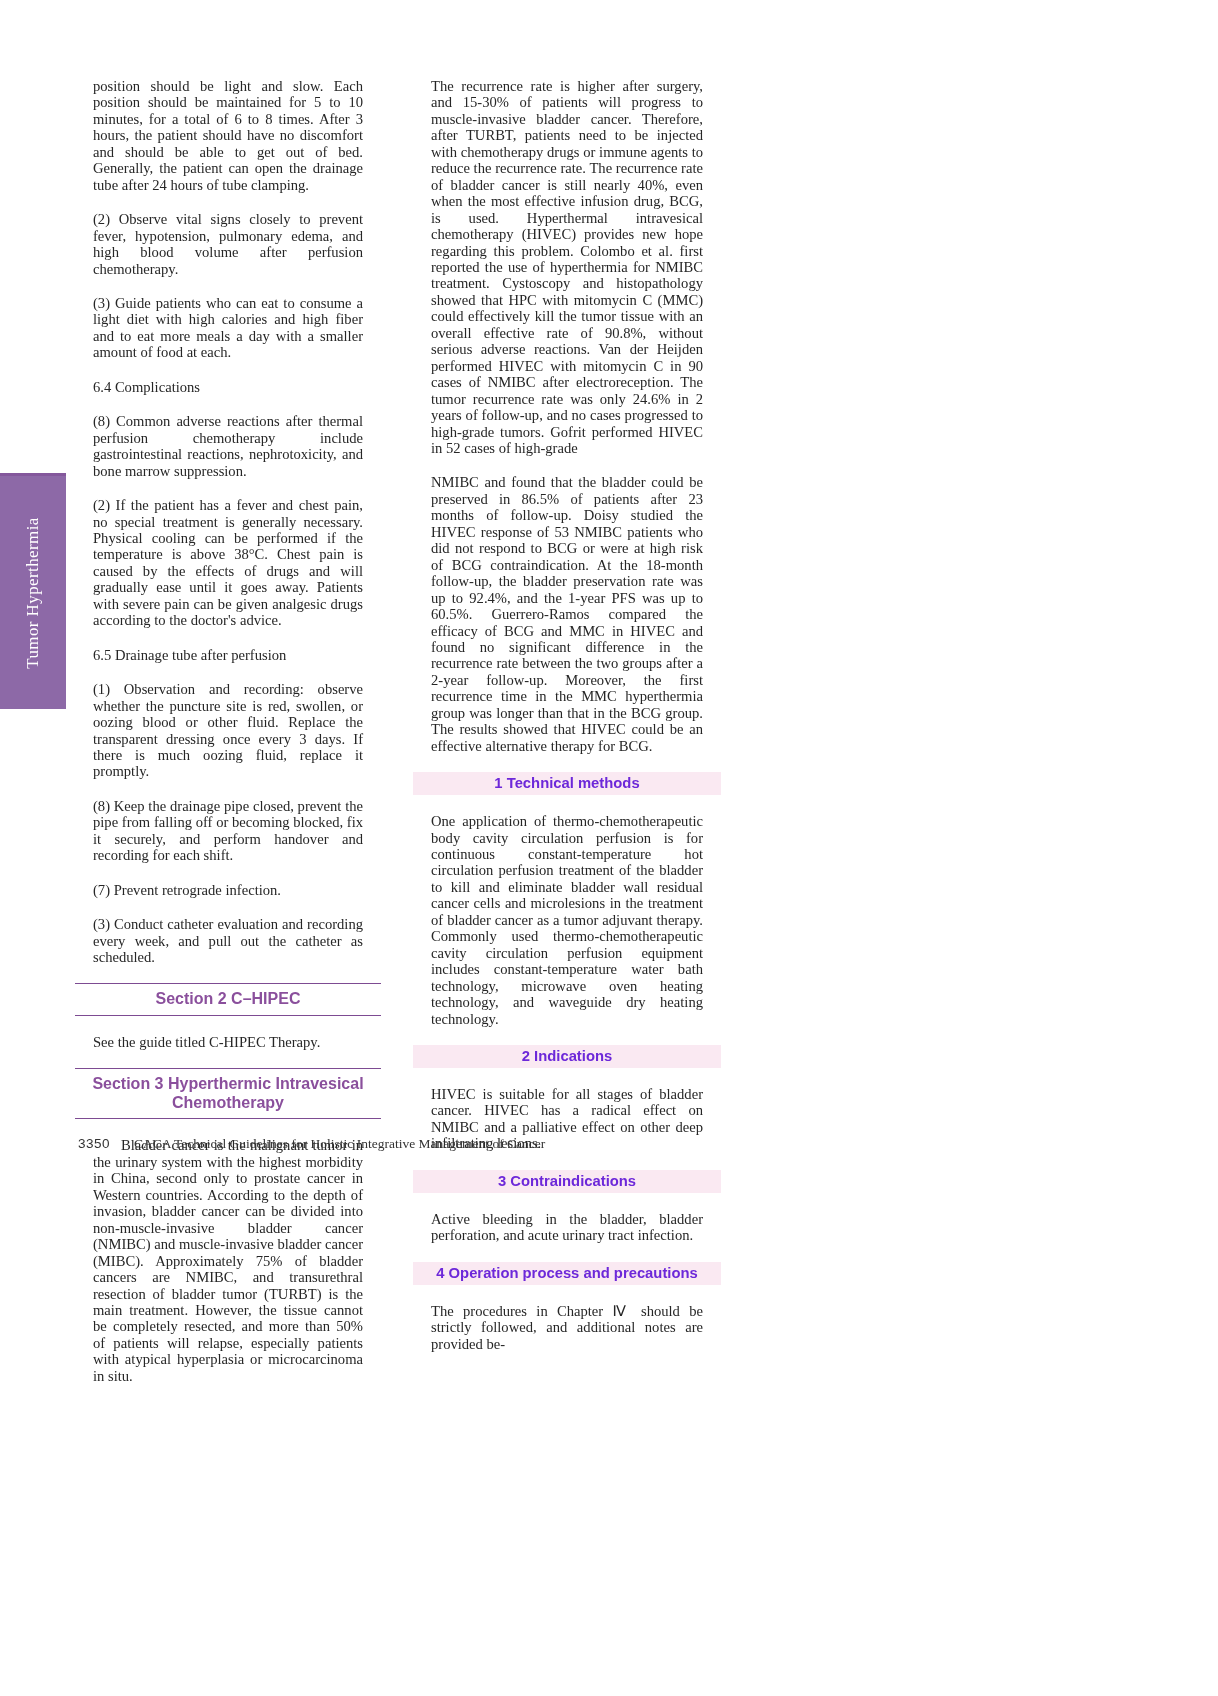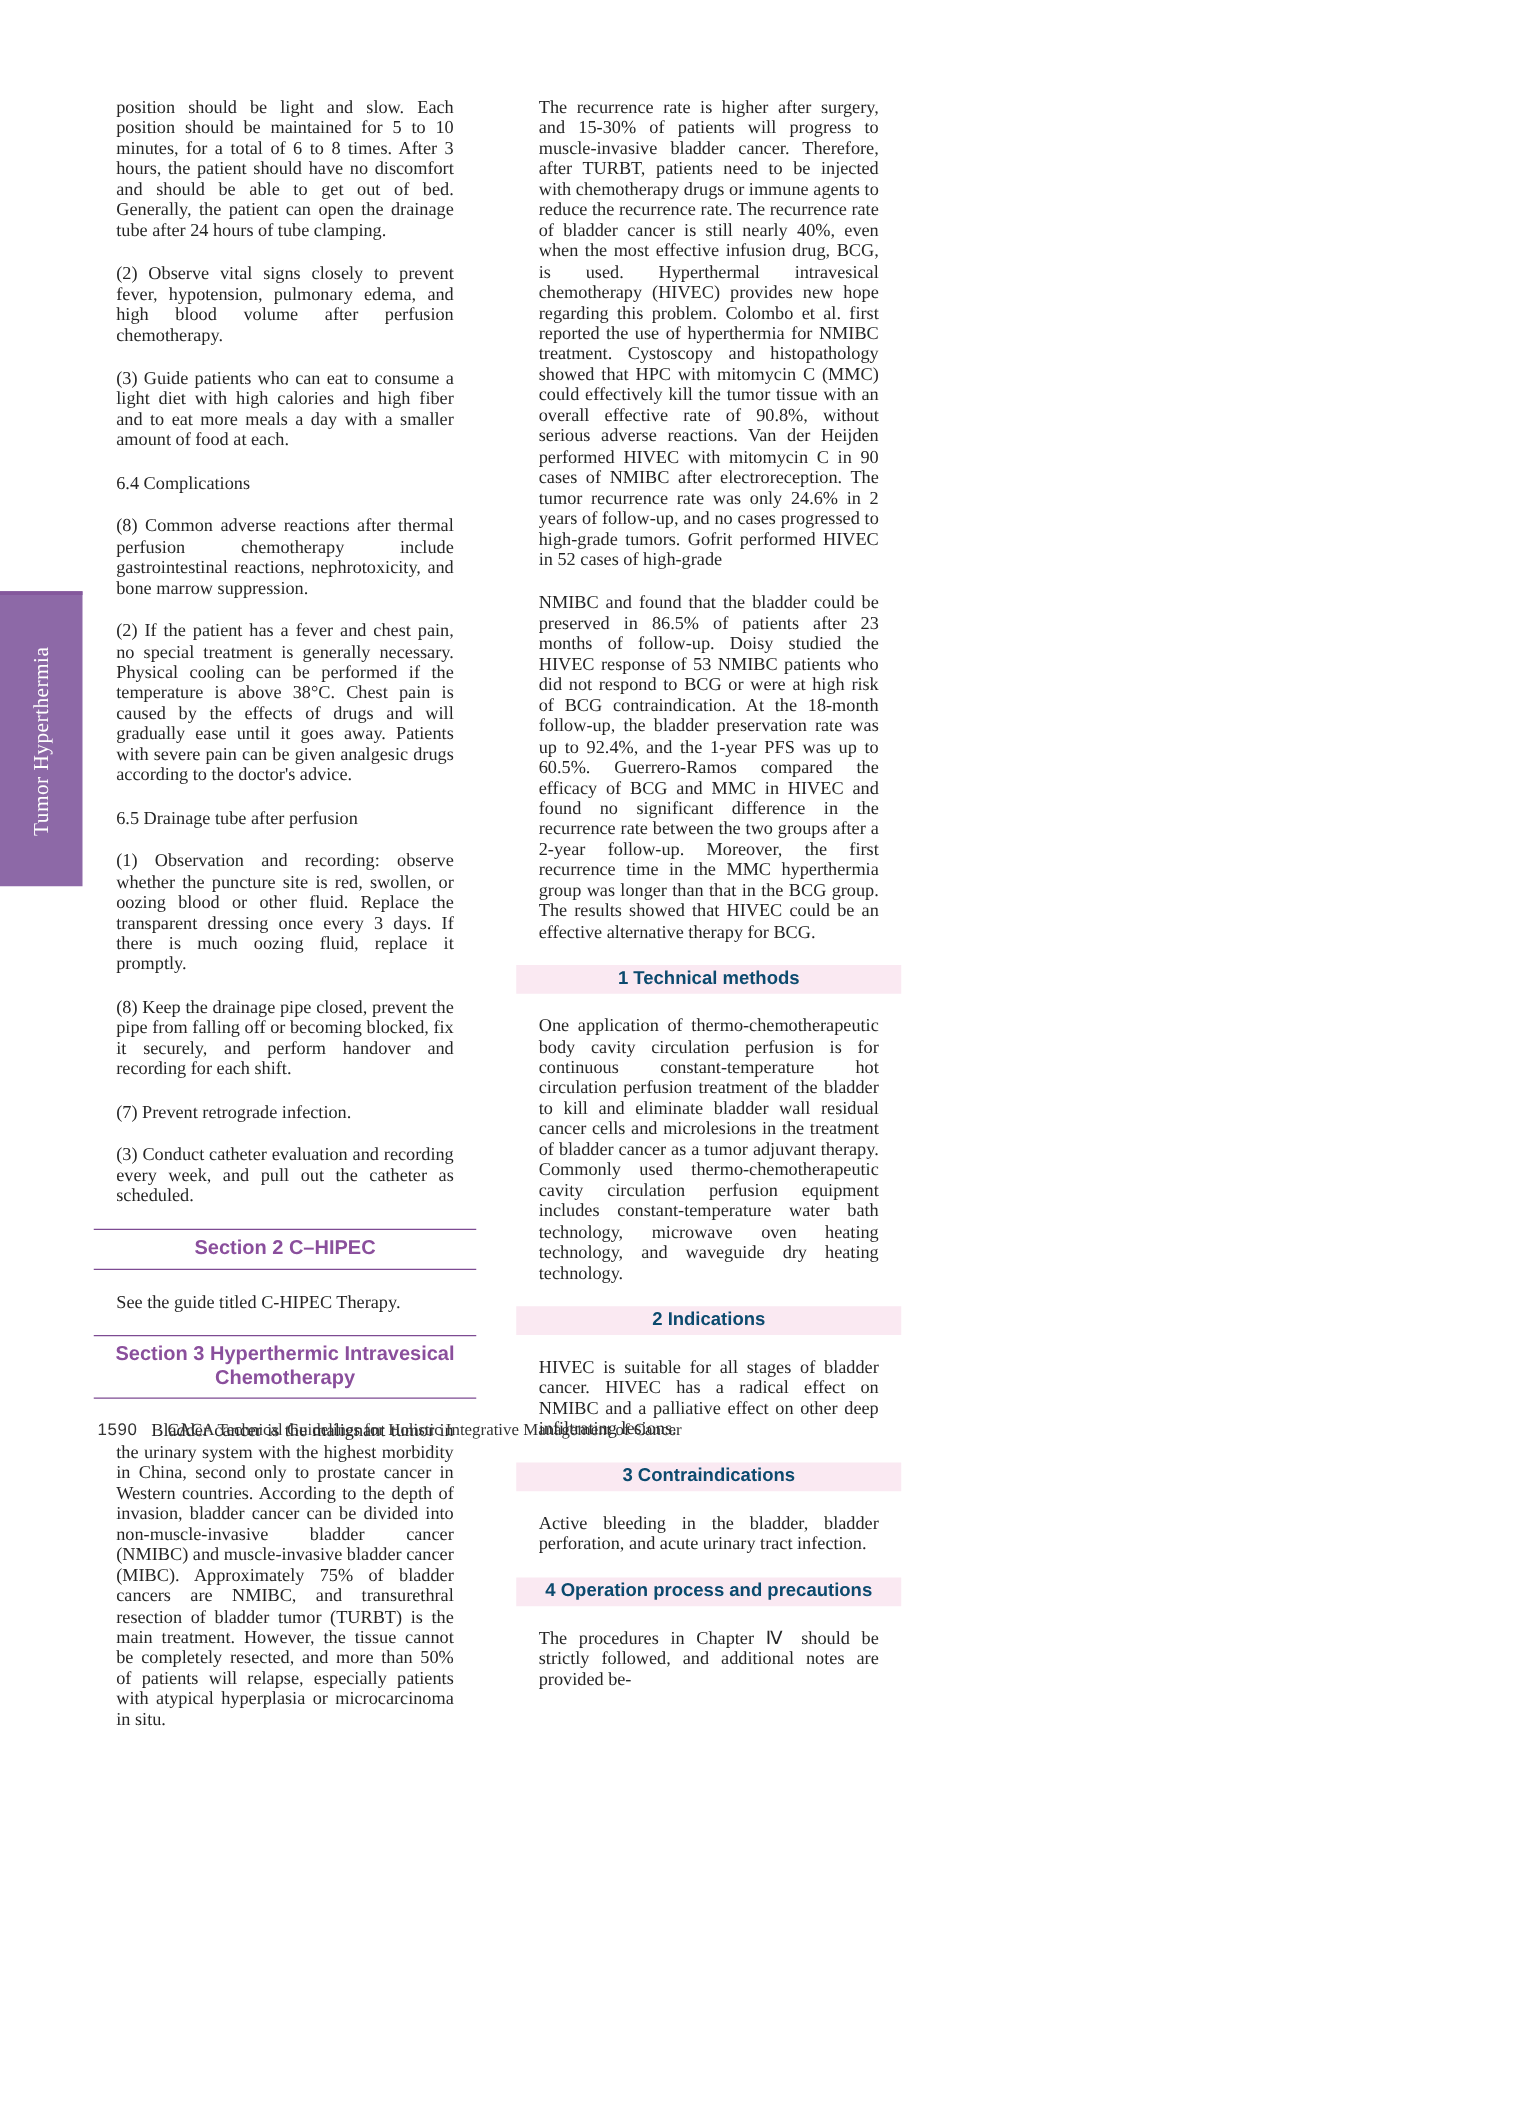--- a/index.html
+++ b/index.html
@@ -28,21 +28,21 @@
     font-size:16px; line-height:18.5px;
     text-align:center;
     border-top:1.5px solid #7d4b92;
     border-bottom:1.5px solid #7d4b92;
     padding:6px 2px;
     margin:13px 0 10px;
   }
   .pink-heading {
     font-family:"Liberation Sans", sans-serif;
     font-weight:bold;
-    color:#0c4a6e;
+    color:#6d28d9;
     font-size:14.8px; line-height:23px;
     text-align:center;
     background:#fae9f2;
     margin:5px 0 4px;
   }
   .side-tab {
     position:absolute;
     left:0; top:473px;
     width:66px; height:233px;
     background:#8d69a7;
@@ -103,17 +103,17 @@
     <p>One application of thermo-chemotherapeutic body cavity circulation perfusion is for continuous constant-temperature hot circulation perfusion treatment of the bladder to kill and eliminate bladder wall residual cancer cells and microlesions in the treatment of bladder cancer as a tumor adjuvant therapy. Commonly used thermo-chemotherapeutic cavity circulation perfusion equipment includes constant-temperature water bath technology, microwave oven heating technology, and waveguide dry heating technology.</p>
     <div class="pink-heading">2 Indications</div>
     <p>HIVEC is suitable for all stages of bladder cancer. HIVEC has a radical effect on NMIBC and a palliative effect on other deep infiltrating lesions.</p>
     <div class="pink-heading">3 Contraindications</div>
     <p>Active bleeding in the bladder, bladder perforation, and acute urinary tract infection.</p>
     <div class="pink-heading">4 Operation process and precautions</div>
     <p>The procedures in Chapter Ⅳ should be strictly followed, and additional notes are provided be-</p>
   </div>
 
   <div class="footer">
-    <span class="footer-num">1590</span>
+    <span class="footer-num">3350</span>
     <span class="footer-title">CACA Technical Guidelines for Holistic Integrative Management of Cancer</span>
   </div>
 
 </div>
 
 </body></html>

